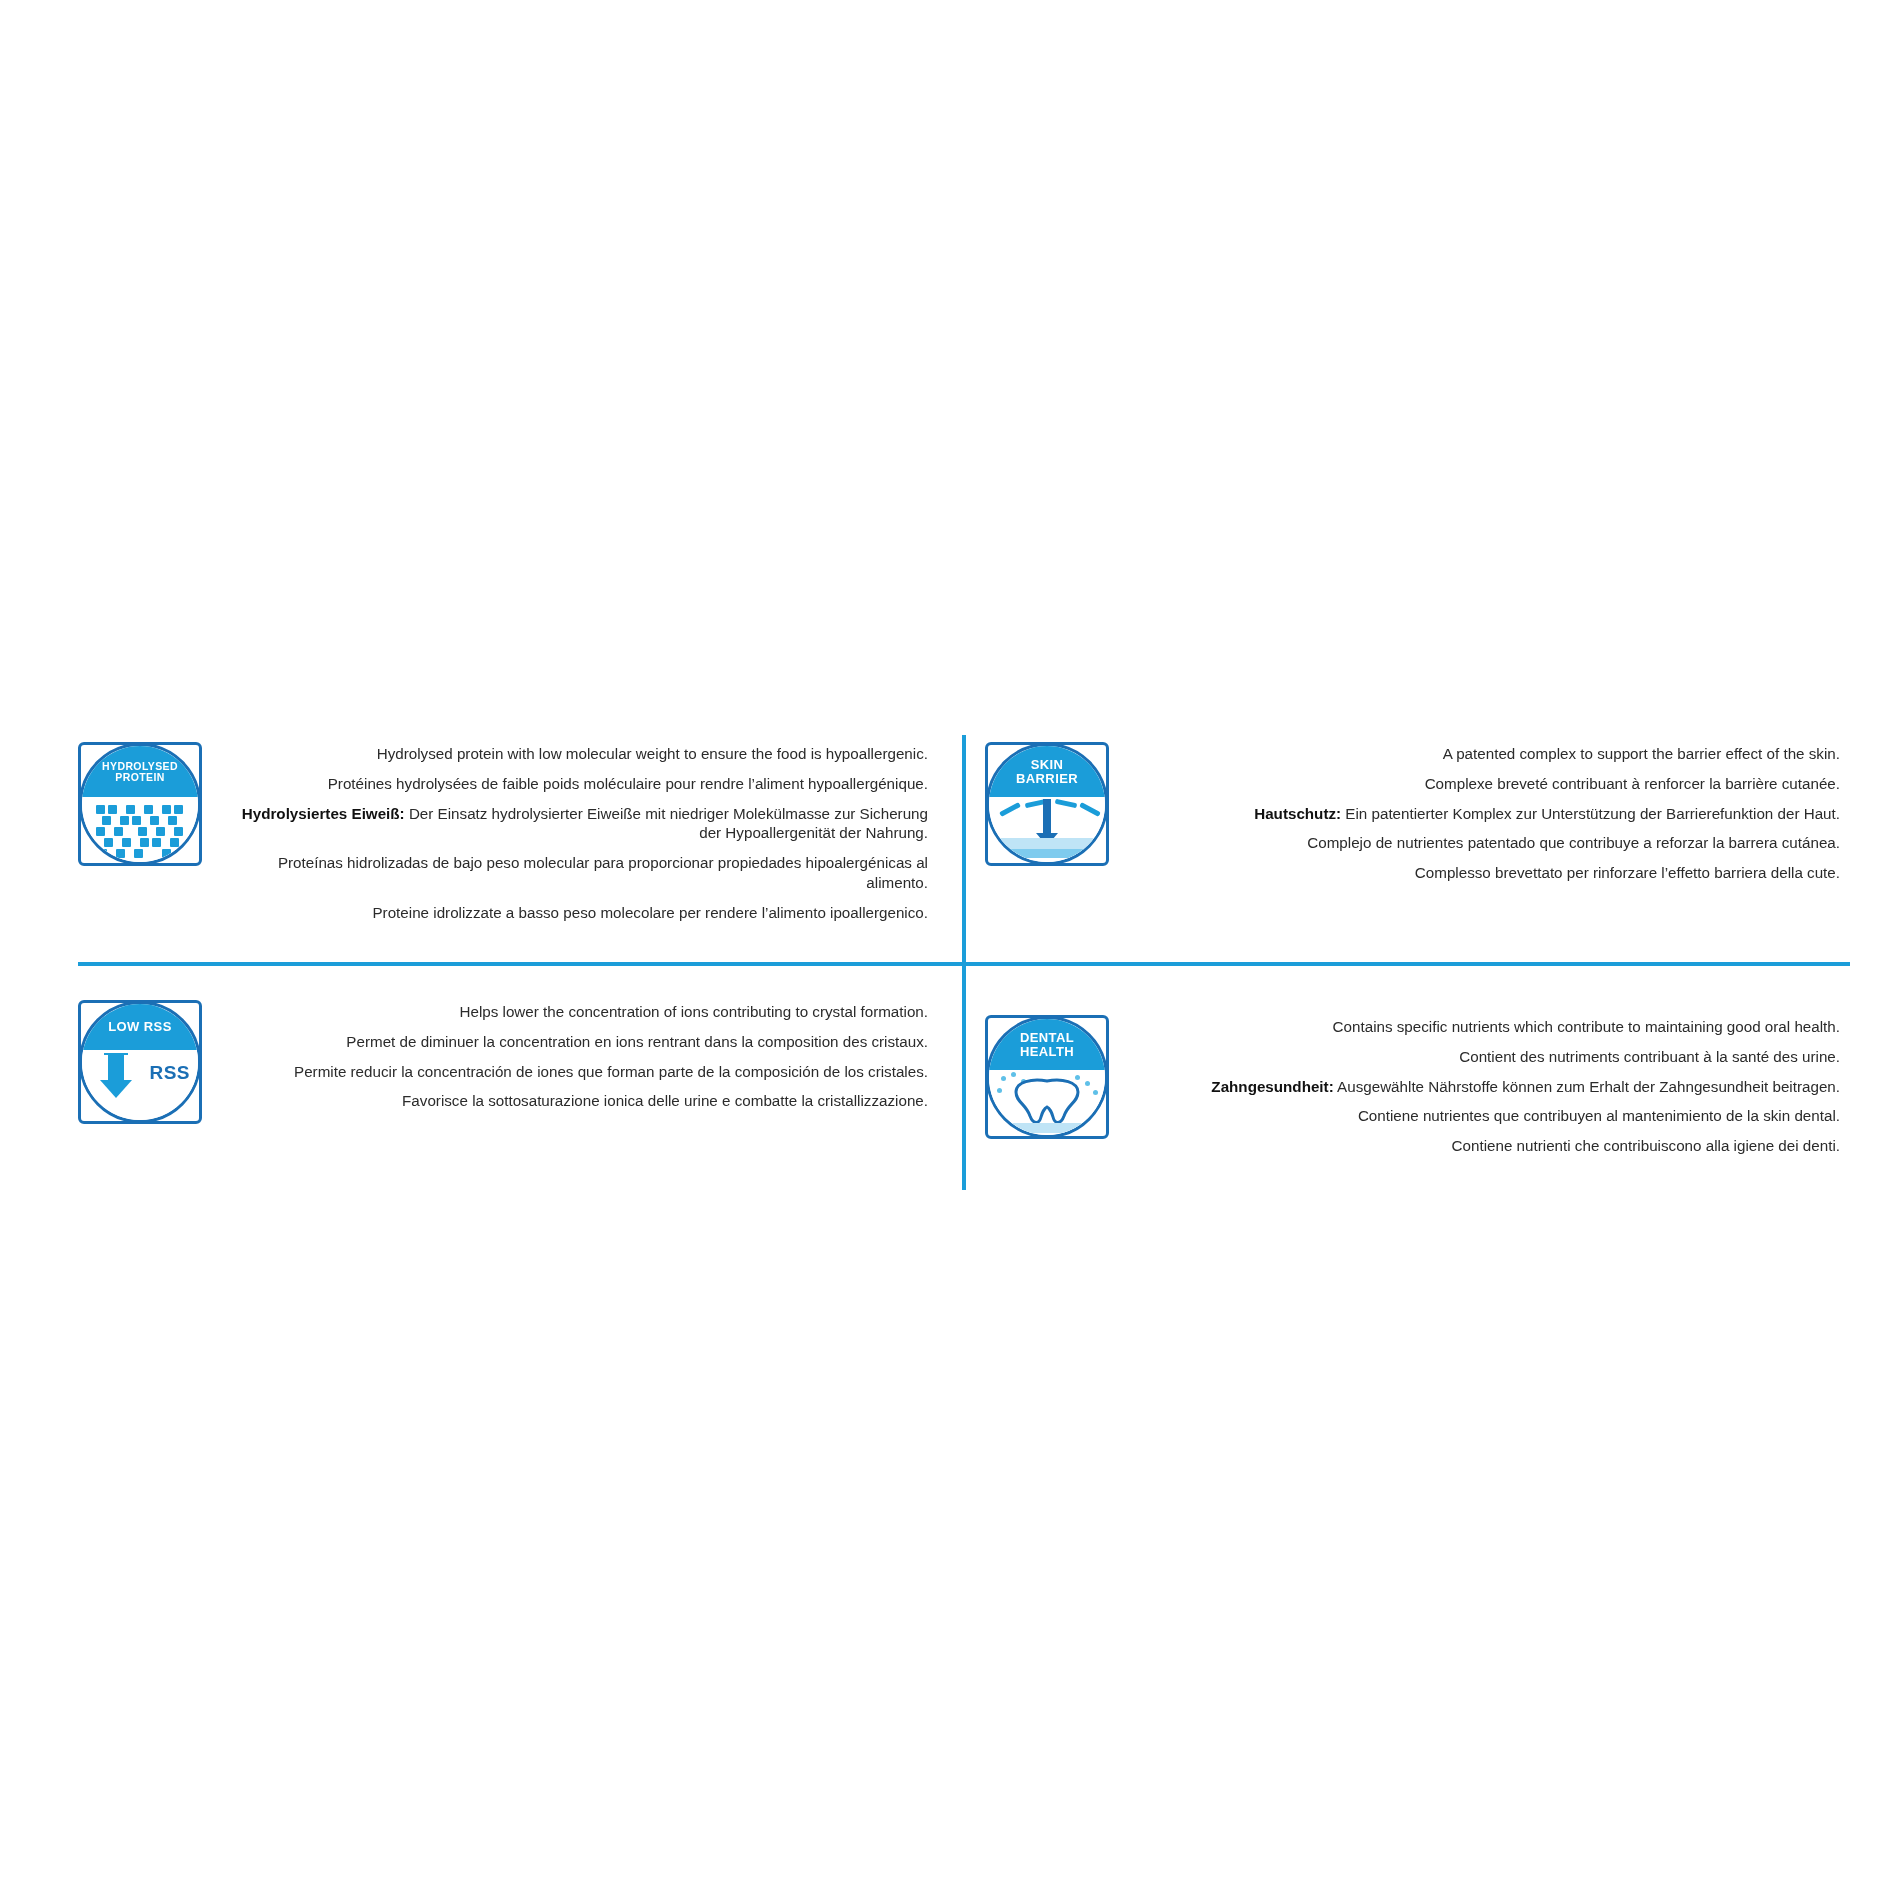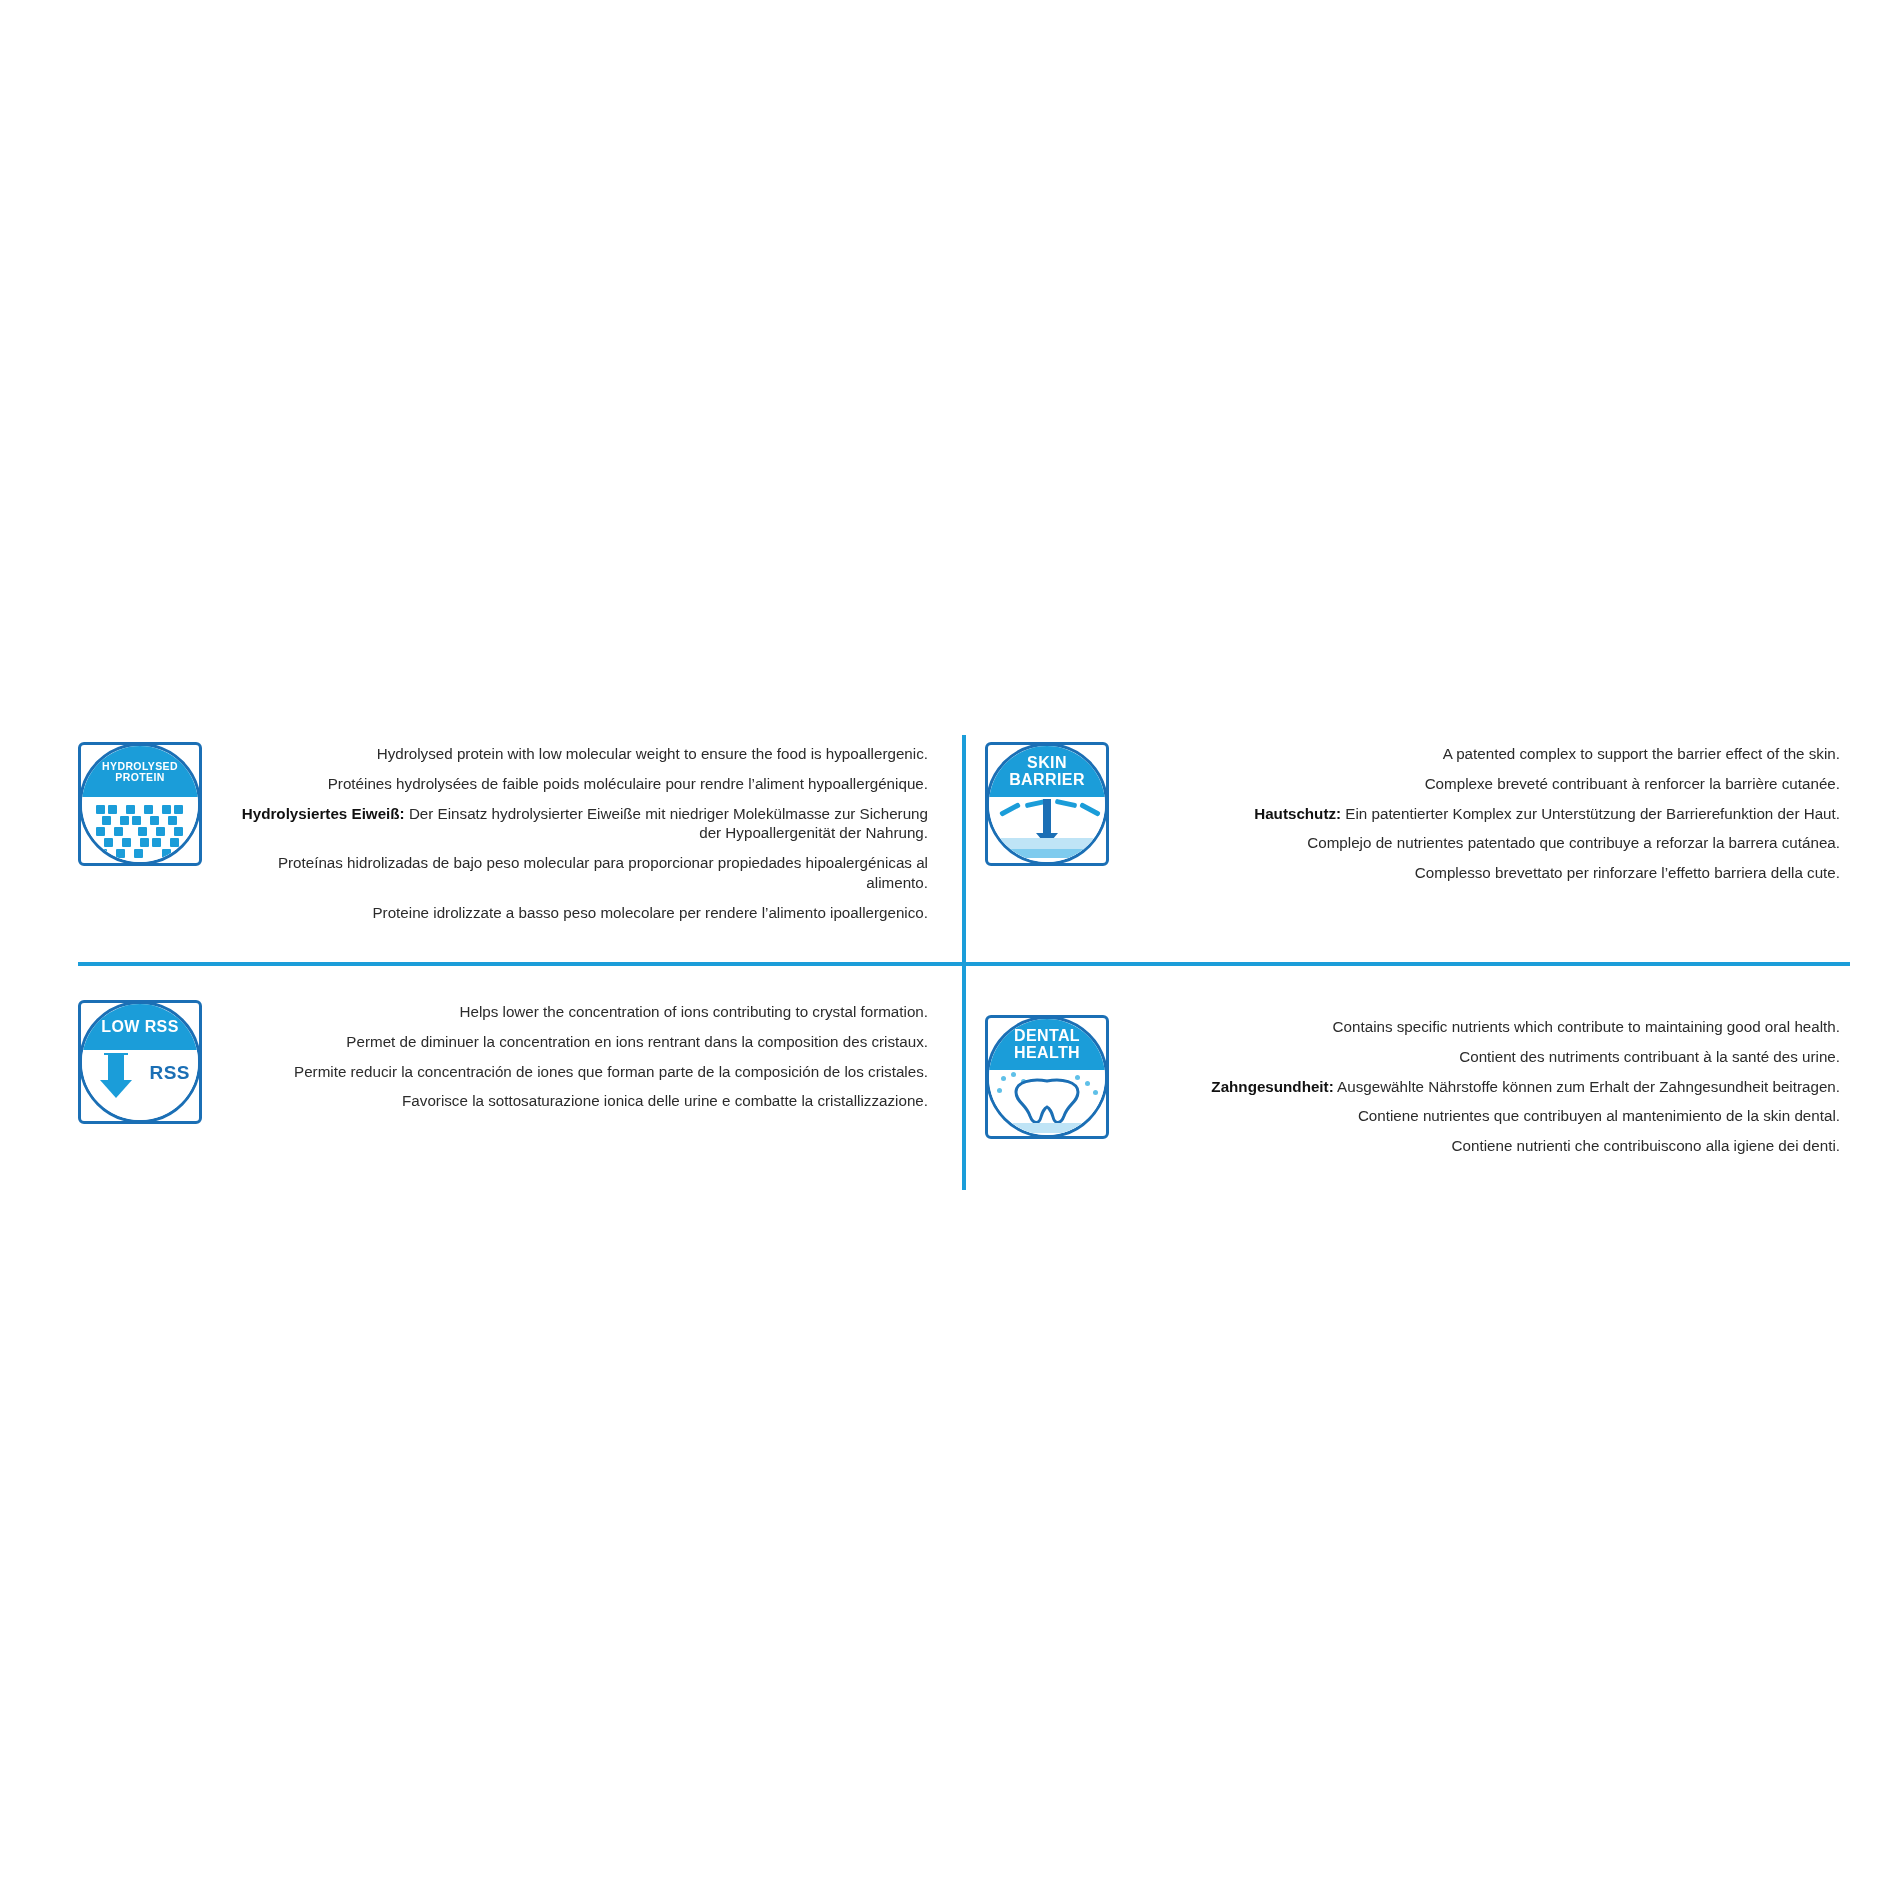--- a/index.html
+++ b/index.html
@@ -90,21 +90,21 @@
     align-items: center;
     justify-content: center;
     color: #ffffff;
     font-weight: bold;
     letter-spacing: .4px;
     line-height: 1.05;
     text-align: center;
   }
   .badge .cap span { display: block; }
   .cap.sz10 { font-size: 10.5px; }
-  .cap.sz12 { font-size: 16px; }
+  .cap.sz12 { font-size: 13px; }
   .badge .body {
     position: absolute;
     left: 0;
     top: 44%;
     width: 100%;
     height: 56%;
     background: #ffffff;
   }
 
   

